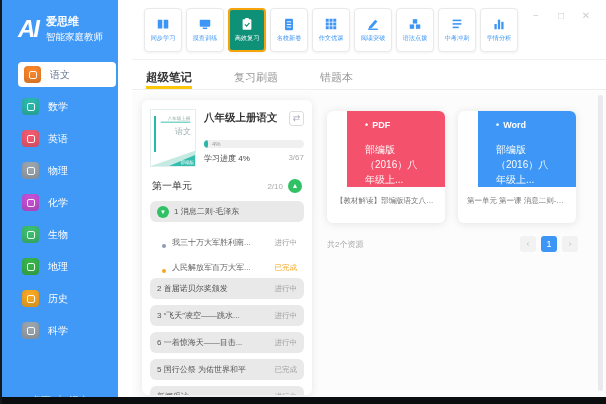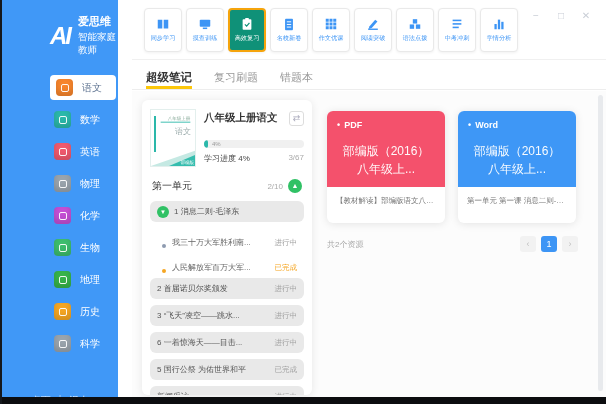--- a/index.html
+++ b/index.html
@@ -1,20 +1,20 @@
 <!DOCTYPE html>
 <html><head>
 <meta charset="utf-8">
 <style>
   * { margin:0; padding:0; box-sizing:border-box; font-family:"Liberation Sans", sans-serif; }
   body { width:606px; height:404px; overflow:hidden; background:#fff; }
   .screen { position:relative; width:606px; height:404px; background:#fff; overflow:hidden; border-left:2px solid #15181d; }
 
   
-  .sidebar { position:absolute; left:0; top:0; bottom:0; width:116px; background:#4098f7; overflow:hidden;padding-left:32px; }
+  .sidebar { position:absolute; left:0; top:0; bottom:0; width:116px; background:#4098f7; overflow:hidden; }
   .brand { display:flex; align-items:center; gap:8px; padding:14px 0 10px 16px; }
   .brand .logo { color:#fff; font-size:24px; font-weight:800; font-style:italic; letter-spacing:-2px; line-height:26px; }
   .brand .bt1 { color:#fff; font-size:11px; font-weight:700; }
   .brand .bt2 { color:#fff; font-size:9.5px; margin-top:2px; }
   .menu { margin-top:8px; }
   .menu-item { display:flex; align-items:center; gap:9px; padding:4px 6px 4px 20px; margin:0 2px 7px 0; cursor:pointer; }
   .menu-item .s-icon { width:17px; height:17px; border-radius:4px; flex:0 0 auto; display:flex; align-items:center; justify-content:center; box-shadow:inset 0 -4px 6px rgba(0,0,0,.15); }
   .menu-item .s-icon i { display:block; width:8px; height:8px; border:1.5px solid rgba(255,255,255,.92); border-radius:2px; }
   .menu-item .m-label { color:#fff; font-size:10px; }
   .menu-item.selected { background:#fff; border-radius:4px; margin-left:16px; padding-left:6px; }
@@ -29,21 +29,21 @@
   .toolbar { position:relative; height:60px; border-bottom:1px solid #f0f0f0; }
   .tb-row { position:absolute; left:12px; top:8px; display:flex; gap:4px; }
   .tb-btn { width:38px; height:44px; background:#fff; border:1px solid #e9e9e9; border-radius:4px; box-shadow:0 1px 3px rgba(0,0,0,.06); display:flex; flex-direction:column; align-items:center; justify-content:center; gap:3px; cursor:pointer; color:#3d95f5; }
   .tb-btn svg { width:14px; height:14px; }
   .tb-btn .tb-label { font-size:6.5px; color:#3d95f5; white-space:nowrap; transform:scale(.95); }
   .tb-btn.active { background:#0f9178; border:2px solid #f5a40c; color:#fff; }
   .tb-btn.active .tb-label { color:#fff; }
   .win-controls { position:absolute; right:14px; top:10px; display:flex; gap:13px; color:#c9ced6; font-size:10px; }
   .win-controls span { cursor:pointer; width:12px; text-align:center; }
 
-  .tabbar { display:flex; gap:22px; padding:10px 0 0 14px; height:30px; border-bottom:1px solid #ededed; background:#fff; }
+  .tabbar { display:flex; gap:42px; padding:10px 0 0 14px; height:30px; border-bottom:1px solid #ededed; background:#fff; }
   .tab { font-size:11px; color:#999; cursor:pointer; padding-bottom:8px; }
   .tab.active { color:#333; font-weight:700; font-size:11.5px; border-bottom:3px solid #fcc70a; }
 
   .content { position:absolute; top:91px; left:0; right:0; bottom:7px; background:#fcfcfc; }
 
   
   .course-card { position:absolute; left:10px; top:9px; width:170px; bottom:2px; background:#fff; border-radius:6px; box-shadow:0 1px 8px rgba(0,0,0,.09); padding:9px 8px; overflow:hidden; }
   .book-row { display:flex; gap:8px; }
   .cover { position:relative; width:46px; height:58px; background:#fff; border:1px solid #e3efed; flex:0 0 auto; overflow:hidden; }
   .cover .vbar { position:absolute; left:3px; top:6px; height:36px; width:2px; background:#2bb8aa; }
@@ -76,24 +76,24 @@
   .lesson-list .sub .dot { width:4px; height:4px; border-radius:50%; background:#8e9bb0; margin-right:6px; flex:0 0 auto; }
   .lesson-list .sub.done .dot { background:#f5a623; }
   .lesson-list .sub .s-title { flex:1; font-size:8px; color:#666; white-space:nowrap; overflow:hidden; text-overflow:ellipsis; }
   .lesson-list .sub .s-status { font-size:7.5px; color:#a2a2a2; margin-left:4px; }
   .lesson-list .sub.done .s-status { color:#f5a623; }
 
   
   .res-area { position:absolute; left:195px; top:20px; right:28px; }
   .res-cards { display:flex; gap:13px; }
   .res-card { width:118px; height:112px; background:#fff; border-radius:6px; box-shadow:0 1px 8px rgba(0,0,0,.10); overflow:hidden; cursor:pointer; }
-  .res-top { height:76px; padding:9px 10px; color:#fff; }
+  .res-top { height:76px; padding:9px 18px; color:#fff;margin-left:20px; }
   .res-type { font-size:9px; font-weight:700; }
   .res-type .b { margin-right:4px; }
-  .res-title { font-size:12px; margin-top:12px; line-height:1.5; opacity:.96;text-align:center; }
+  .res-title { font-size:10px; margin-top:12px; line-height:1.5; opacity:.96; }
   .res-caption { padding:9px 9px 0; font-size:7.5px; color:#777; white-space:nowrap; overflow:hidden; text-overflow:ellipsis; }
   .res-footer { display:flex; align-items:center; justify-content:space-between; margin-top:13px; }
   .res-total { font-size:8px; color:#a5a5a5; }
   .pager { display:flex; gap:5px; align-items:center; }
   .pg { width:16px; height:16px; border-radius:3px; background:#f2f2f2; color:#c0c0c0; font-size:9px; line-height:16px; text-align:center; cursor:pointer; }
   .pg.cur { background:#3d95f5; color:#fff; }
 
   .scrollbar { position:absolute; right:3px; top:4px; bottom:6px; width:5px; background:#e8eaed; border-radius:3px; cursor:pointer; }
   .bottom-bar { position:absolute; left:0; right:0; bottom:0; height:7px; background:#0c0d0f; }
 </style>

